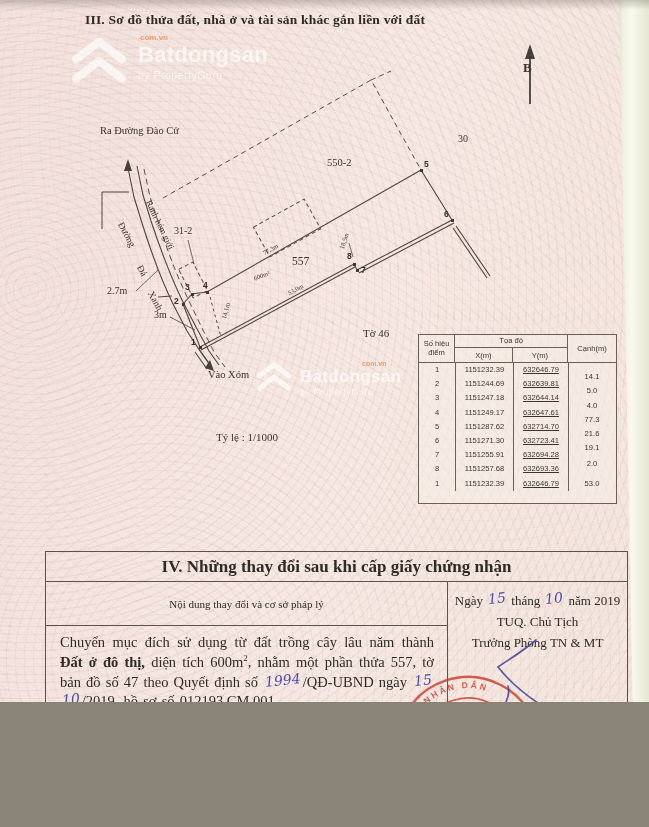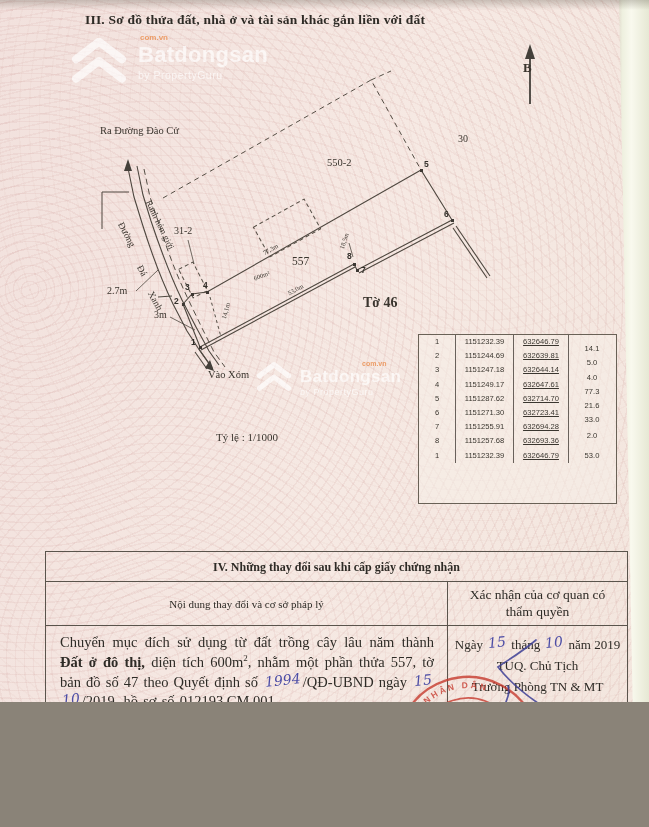--- a/index.html
+++ b/index.html
@@ -44,21 +44,21 @@
   .crow{display:flex;height:14.2px;line-height:14.2px;}
   .cc{display:block;text-align:center;box-sizing:border-box;}
   .c0{width:37px;border-right:1px solid #69615b;}
   .c1{width:58px;border-right:1px solid #69615b;}
   .c2{width:55px;border-right:1px solid #69615b;text-decoration:underline;}
   #edge-col{position:absolute;right:0;top:0;width:48px;height:140px;}
   .edge{position:absolute;width:100%;height:14px;line-height:14px;text-align:center;}
   
   .s4{position:absolute;left:45px;top:551px;width:583px;height:261px;z-index:3;
     border:1.3px solid #5a544c;box-sizing:border-box;}
-  .s4-title{height:30px;line-height:30px;text-align:center;font-weight:bold;font-size:12px;
+  .s4-title{height:30px;line-height:30px;text-align:center;font-weight:bold;font-size:17px;
     border-bottom:1.2px solid #5a544c;box-sizing:border-box;}
   .s4-grid{display:flex;height:229px;}
   .s4-left{width:402px;border-right:1.2px solid #5a544c;box-sizing:border-box;}
   .s4-right{flex:1;}
   .s4-h{height:44px;border-bottom:1.2px solid #5a544c;box-sizing:border-box;
     display:flex;align-items:center;justify-content:center;font-size:11px;text-align:right;}
   .s4-h2{height:44px;border-bottom:1.2px solid #5a544c;box-sizing:border-box;
     display:flex;align-items:center;justify-content:center;text-align:center;font-size:13.5px;line-height:1.25;padding:0 8px;}
   .s4-body{margin:0;padding:7px 13px 0 14px;font-size:14.5px;line-height:1.34;text-align:justify;word-spacing:1.5px;}
   .seg-b{font-weight:bold;}
@@ -129,21 +129,21 @@
       <line x1="349" y1="243" x2="353" y2="257"></line>
     </g>
   </svg>
 
   <div id="labels-layer">
       <div class="lbl" style="left: 100px; top: 126px; font-size: 10.5px;">Ra Đường Đào Cử</div>
       <div class="lbl bold" style="left: 523px; top: 61px; font-size: 13px;">B</div>
       <div class="lbl" style="left: 327px; top: 158px; font-size: 10.5px;">550-2</div>
       <div class="lbl" style="left: 458px; top: 134px; font-size: 10px;">30</div>
       <div class="lbl" style="left: 292px; top: 256px; font-size: 11.5px;">557</div>
-      <div class="lbl" style="left: 363px; top: 296px; font-size: 14px; font-weight: bold;">Tờ 46</div>
+      <div class="lbl" style="left: 363px; top: 328px; font-size: 11px;">Tờ 46</div>
       <div class="lbl" style="left: 174px; top: 226px; font-size: 10px;">31-2</div>
       <div class="lbl" style="left: 107px; top: 286px; font-size: 10px;">2.7m</div>
       <div class="lbl" style="left: 154px; top: 310px; font-size: 10px;">3m</div>
       <div class="lbl" style="left: 208px; top: 370px; font-size: 10.5px;">Vào Xóm</div>
       <div class="lbl" style="left: 124px; top: 221px; font-size: 9.5px; transform: rotate(62deg);">Đường</div>
       <div class="lbl" style="left: 143px; top: 264px; font-size: 9.5px; transform: rotate(62deg);">Đá</div>
       <div class="lbl" style="left: 154px; top: 290px; font-size: 9.5px; transform: rotate(62deg);">Xanh</div>
       <div class="lbl" style="left: 152px; top: 199px; font-size: 9px; transform: rotate(64deg);">Ranh hẻm giới</div>
       <div class="lbl" style="left: 262px; top: 251px; font-size: 6.5px; transform: rotate(-29deg);">77,3m</div>
       <div class="lbl" style="left: 253px; top: 276px; font-size: 6.5px; transform: rotate(-20deg);">600m²</div>
@@ -163,20 +163,31 @@
       <div class="ptl" style="left: 424px; top: 160px;">5</div>
       <div class="pt" style="left: 450.5px; top: 218.5px;"></div>
       <div class="ptl" style="left: 444px; top: 210px;">6</div>
       <div class="pt" style="left: 355.5px; top: 268.5px;"></div>
       <div class="ptl" style="left: 361px; top: 266px;">7</div>
       <div class="pt" style="left: 352.5px; top: 262.5px;"></div>
       <div class="ptl" style="left: 347px; top: 252px;">8</div>
     </div>
 
   <div class="coord-table">
+    <div class="chead">
+      <div class="ch1">Số hiệu điểm</div>
+      <div class="ch23">
+        <div class="tgroup">Tọa độ</div>
+        <div class="txy">
+          <span class="chx">X(m)</span>
+          <span class="chy">Y(m)</span>
+        </div>
+      </div>
+      <div class="ch4">Cạnh(m)</div>
+    </div>
     <div class="cbody">
       <div id="coord-rows">
           <div class="crow">
             <span class="cc c0">1</span>
             <span class="cc c1">1151232.39</span>
             <span class="cc c2">632646.79</span>
           </div>
           <div class="crow">
             <span class="cc c0">2</span>
             <span class="cc c1">1151244.69</span>
@@ -217,36 +228,35 @@
             <span class="cc c1">1151232.39</span>
             <span class="cc c2">632646.79</span>
           </div>
         </div>
       <div id="edge-col">
           <div class="edge" style="top: 7.2px;">14.1</div>
           <div class="edge" style="top: 21.4px;">5.0</div>
           <div class="edge" style="top: 35.6px;">4.0</div>
           <div class="edge" style="top: 49.8px;">77.3</div>
           <div class="edge" style="top: 64px;">21.6</div>
-          <div class="edge" style="top: 78.2px;">33.0</div>
+          <div class="edge" style="top: 78.2px;">19.1</div>
           <div class="edge" style="top: 94px;">2.0</div>
           <div class="edge" style="top: 114px;">53.0</div>
         </div>
     </div>
   </div>
 
   <div class="s4">
     <div class="s4-title">IV. Những thay đổi sau khi cấp giấy chứng nhận</div>
     <div class="s4-grid">
       <div class="s4-left">
         <div class="s4-h">Nội dung thay đổi và cơ sở pháp lý</div>
         <p id="change-body" class="s4-body"><span>Chuyển mục đích sử dụng từ đất trồng cây lâu năm thành </span><span class="seg-b">Đất ở đô thị,</span><span> diện tích 600m</span><sup>2</sup><span>, nhằm một phần thửa 557, tờ bản đồ số 47 theo Quyết định số </span><span class="hand">1994</span><span>/QĐ-UBND ngày </span><span class="hand">15</span><span class="hand">10</span><span>/2019, hồ sơ số 012193.CM.001.</span></p>
       </div>
       <div class="s4-right">
-        <div class="s4-h2">Xác nhận của cơ quan có thẩm quyền</div>
         <div class="appr">
           <div>
             <span>Ngày</span>
             <span class="hand">15</span>
             <span>tháng</span>
             <span class="hand">10</span>
             <span>năm 2019</span>
           </div>
           <div>TUQ. Chủ Tịch</div>
           <div>Trưởng Phòng TN &amp; MT</div>

